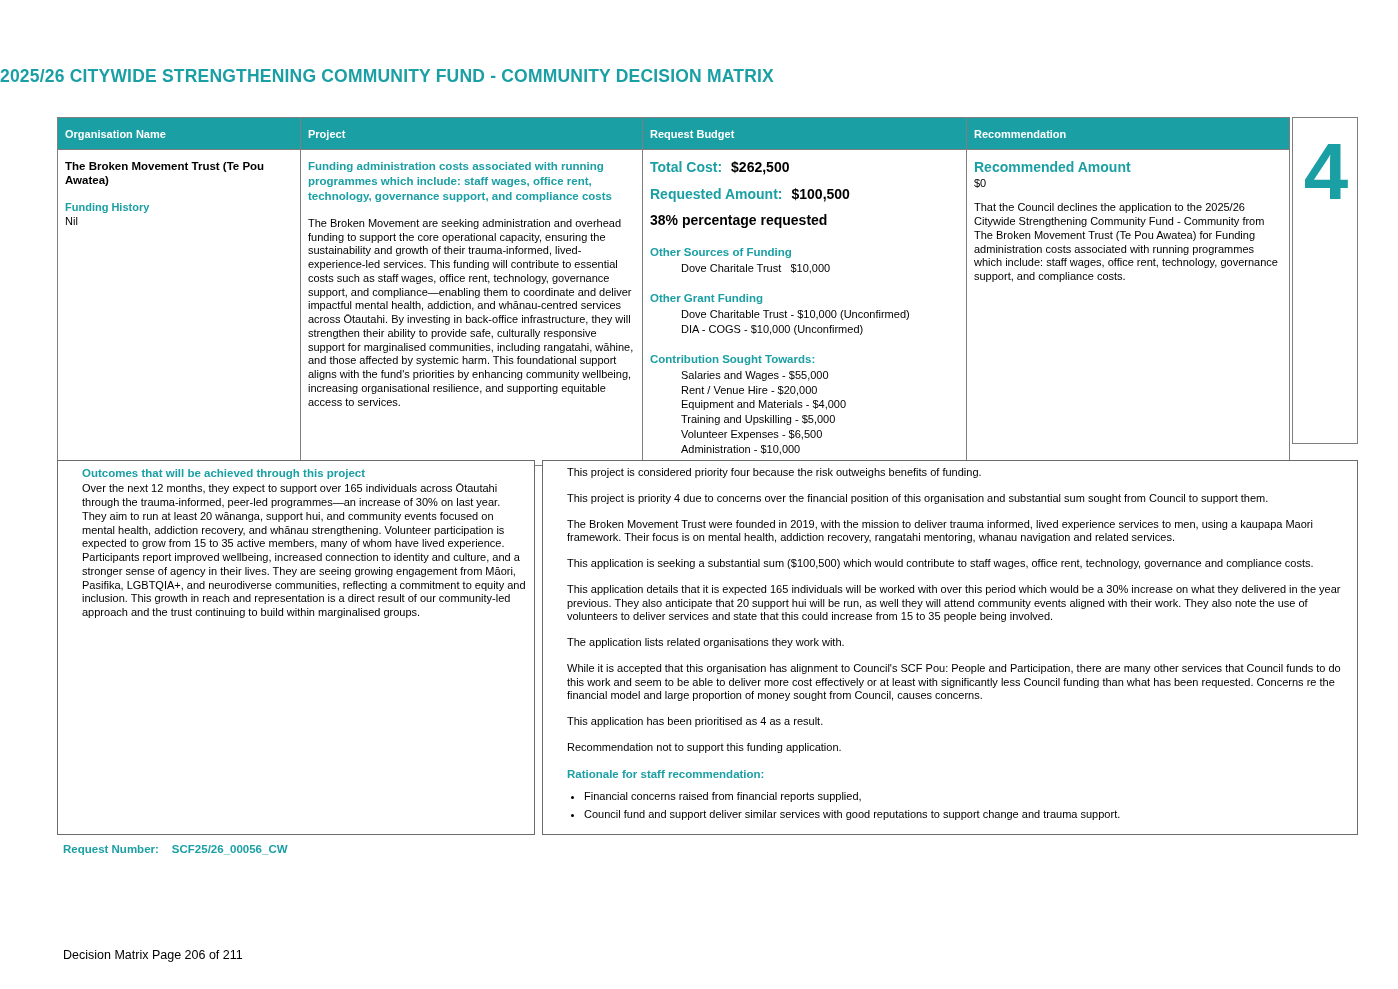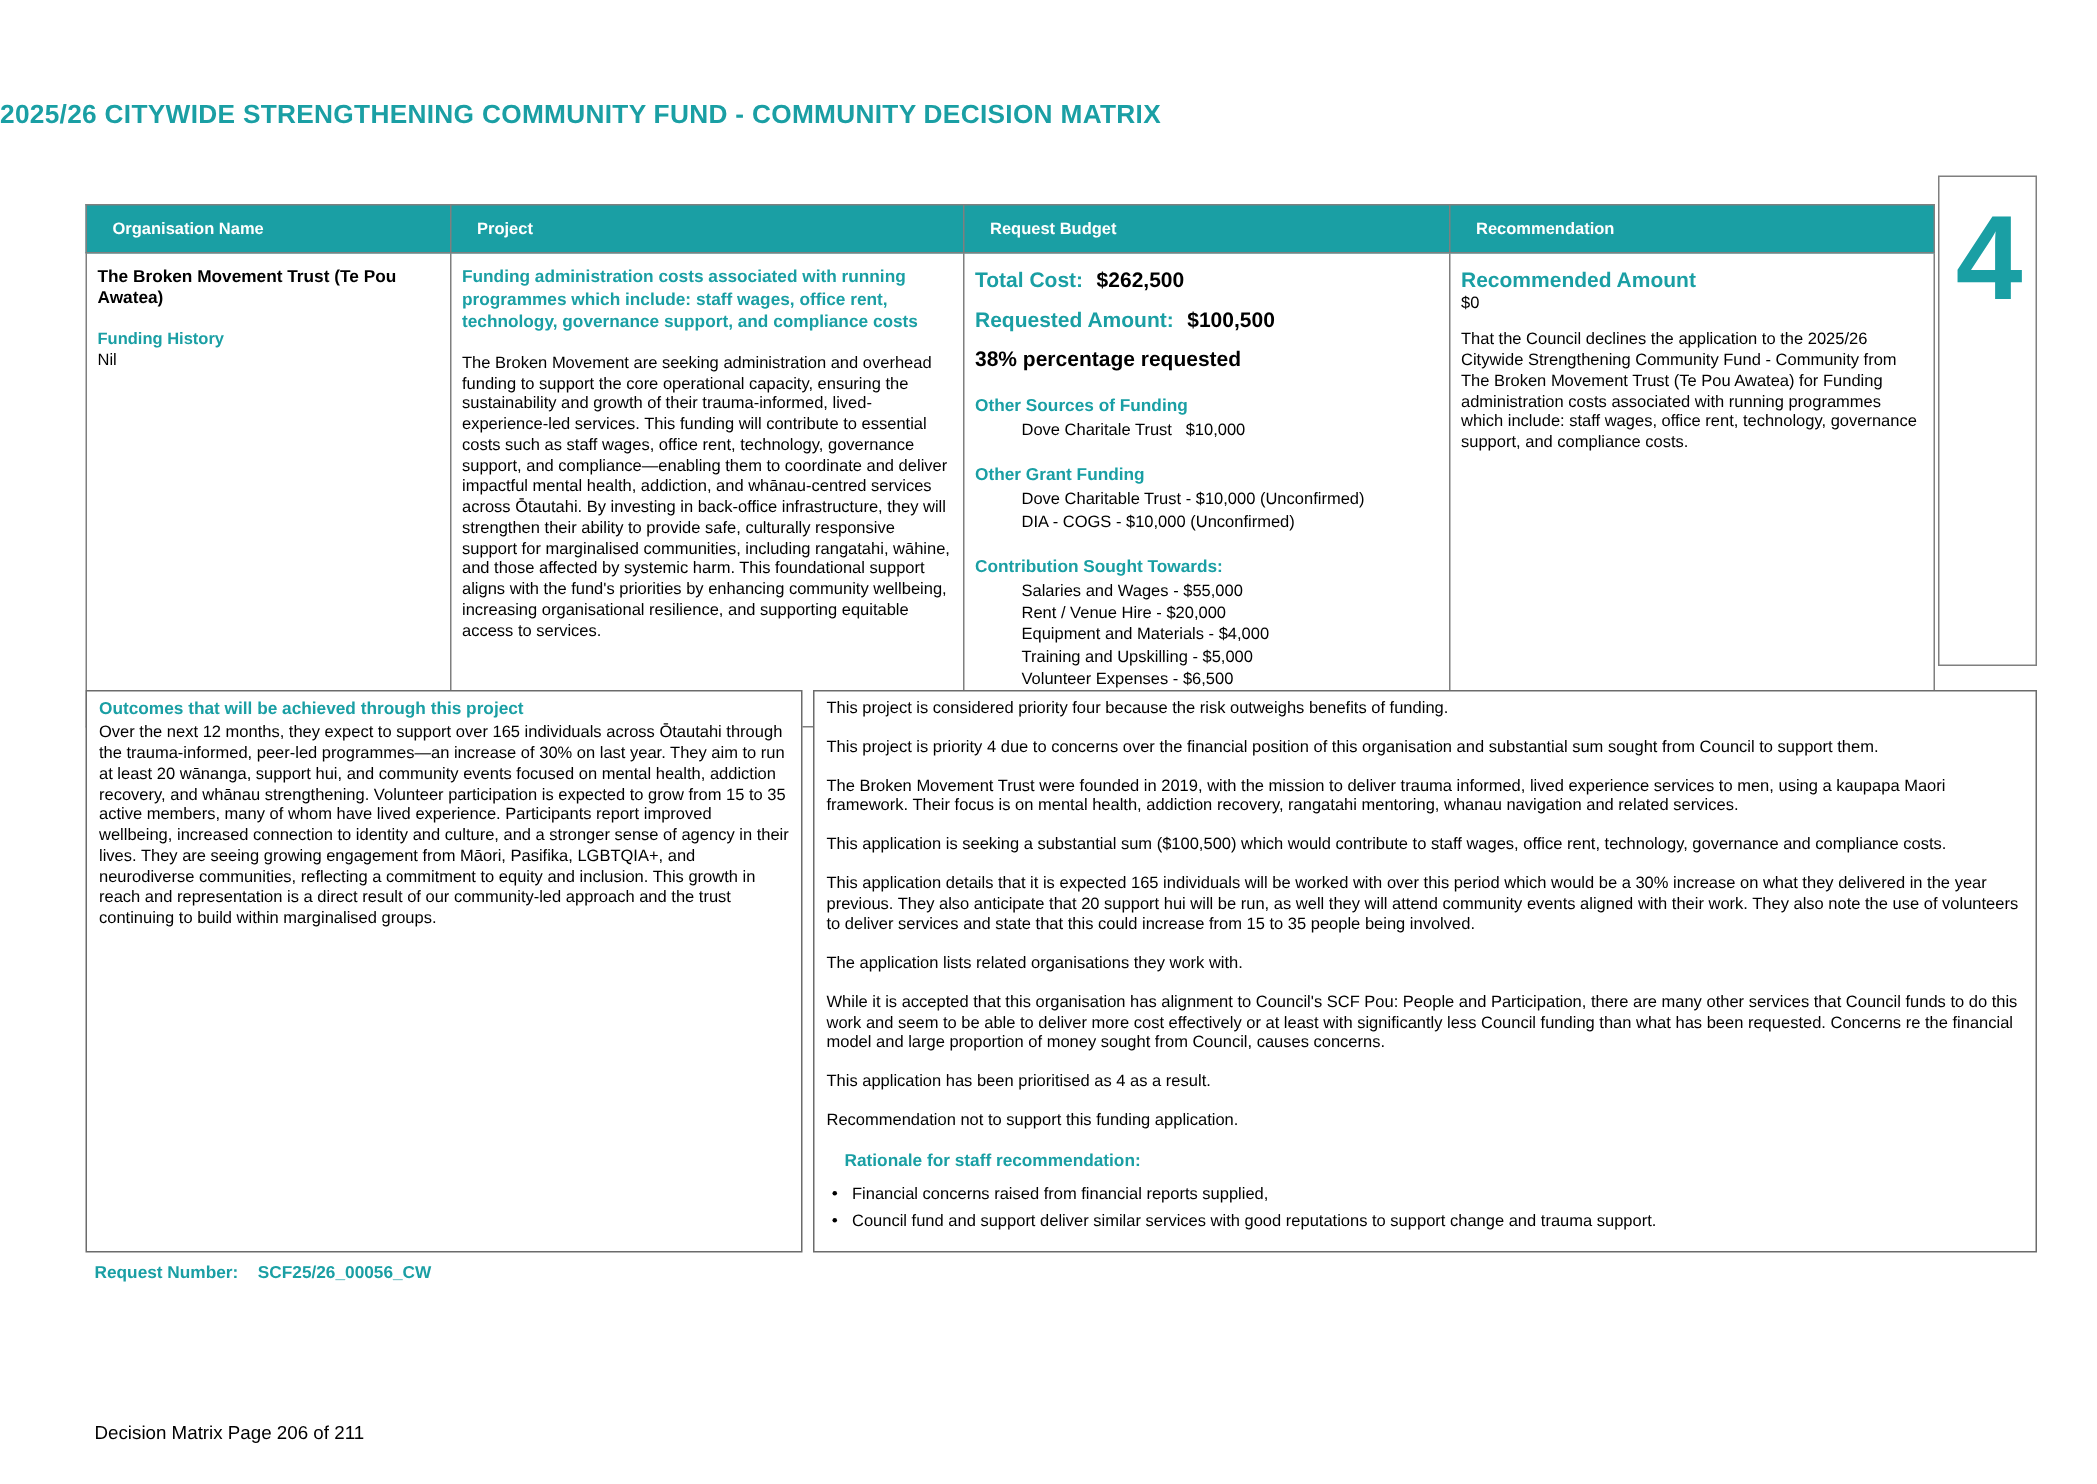--- a/index.html
+++ b/index.html
@@ -13,21 +13,21 @@
     position:absolute; top:66px; left:0; width:100%;
     text-align:left; font-size:17.5px; font-weight:bold;
     color:#1a9fa4; letter-spacing:.2px;
   }
   
   .matrix { position:absolute; left:57px; top:117px; width:1233px; }
   .matrix-header { display:grid; grid-template-columns:243px 342px 324px 324px; }
   .matrix-header .hcell {
     background:#1a9fa4; color:#fff; font-size:11px; font-weight:bold;
     border:1px solid #7f7f7f; border-right:none; height:33px;
-    display:flex; align-items:center; padding-left:17px;margin-top:19px;
+    display:flex; align-items:center; padding-left:7px;
   }
   .matrix-header .hcell:last-child { border-right:1px solid #7f7f7f; }
   .matrix-body { display:grid; grid-template-columns:243px 342px 324px 324px; }
   .matrix-body .cell {
     border:1px solid #7f7f7f; border-top:none; border-right:none;
     min-height:293px; padding:9px 8px 8px 7px;
     font-size:11px; line-height:1.25; overflow:hidden;
   }
   .matrix-body .cell:last-child { border-right:1px solid #7f7f7f; }
   .teal-head { color:#1a9fa4; font-weight:bold; }
@@ -45,28 +45,28 @@
   .priority-box {
     position:absolute; left:1292px; top:117px; width:66px; height:327px;
     border:1px solid #7f7f7f; text-align:center;
   }
   .priority-num {
     color:#1a9fa4; font-weight:bold; font-size:80px; line-height:1;
     margin-top:14px; letter-spacing:-2px;
   }
   
   .lower { position:absolute; left:57px; top:460px; width:1301px; height:375px; display:flex; gap:7px; }
-  .box { border:1px solid #6b6b6b; background:#fff; padding:5px 8px 6px 8px; font-size:11px; line-height:1.25; overflow:hidden; }
+  .box { border:1px solid #6b6b6b; background:#fff; padding:5px 8px 6px 24px; font-size:11px; line-height:1.25; overflow:hidden; }
   .outcomes-box { width:478px; }
   .assessment-box { flex:1; }
   .box h3 { color:#1a9fa4; font-size:11.5px; font-weight:bold; margin:0 0 2px 0; }
   .assessment-box h3 { margin-bottom:1px; }
   .para-list p { margin:0 0 12px 0; }
   .para-list p:first-child { margin-bottom:12px; }
-  .rationale-label { color:#1a9fa4; font-weight:bold; font-size:11.5px; margin:2px 0 9px 12px; }
+  .rationale-label { color:#1a9fa4; font-weight:bold; font-size:11.5px; margin:2px 0 9px 0; }
   ul.rationale { list-style:disc; padding-left:17px; }
   ul.rationale li { margin-bottom:4px; }
   
   .request-number {
     position:absolute; left:63px; top:843px;
     color:#1a9fa4; font-weight:bold; font-size:11.5px;
   }
   .request-number .rn-val { margin-left:13px; }
   .page-footer { position:absolute; left:63px; top:948px; font-size:12.5px; }
   .page-footer b { font-weight:normal; }

